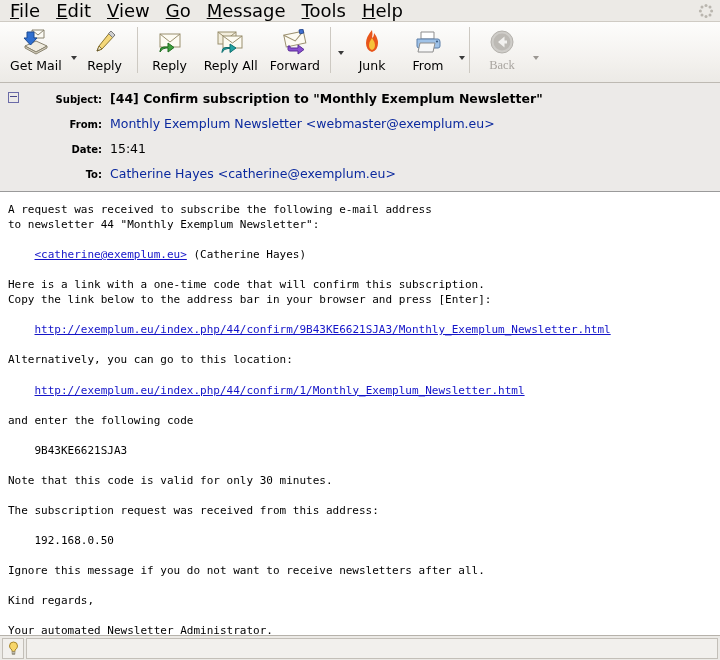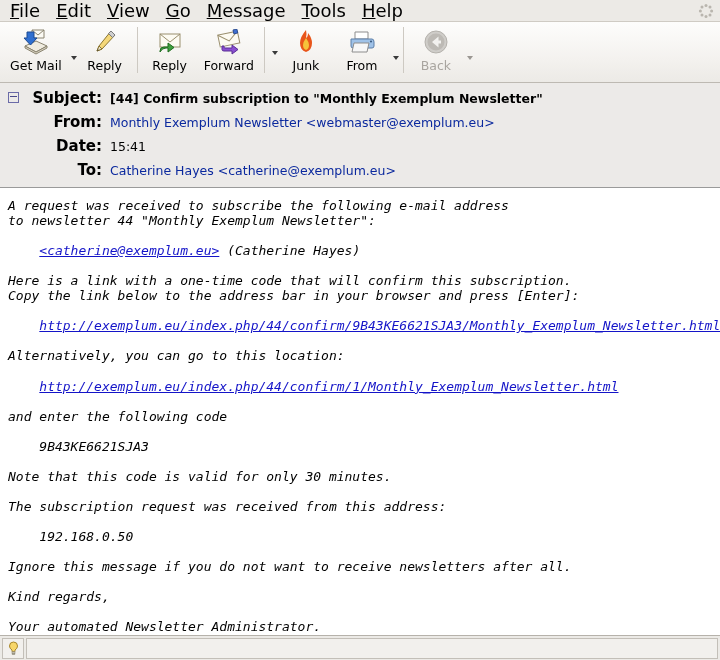--- a/index.html
+++ b/index.html
@@ -80,21 +80,21 @@
     align-items: center;
     justify-content: center;
   }
   .tb-label {
     font-size: 12.5px;
     line-height: 15px;
     margin-top: 1px;
     white-space: nowrap;
     color: #000;
   }
-  .tb-btn.disabled .tb-label { color: #a9a5a0; }
+  .tb-btn.disabled .tb-label { color: #a9a5a0; font-family: Liberation Serif, serif; }
   .tb-sep {
     width: 1px;
     height: 46px;
     background: #cdc9c2;
     margin: 2px 4px 0 4px;
     align-self: flex-start;
   }
   .tb-caret {
     width: 0; height: 0;
     border-left: 3.5px solid transparent;
@@ -145,21 +145,21 @@
     content: "";
     position: absolute;
     left: 1px; right: 1px; top: 3px;
     height: 1px;
     background: #4a4a8c;
   }
   .hlabel {
     width: 76px;
     text-align: right;
     font-weight: bold;
-    font-size: 15px;
+    font-size: 10px;
     color: #000;
     padding-right: 8px;
     white-space: nowrap;
   }
   .hvalue {
     font-size: 12.5px;
     color: #000;
     white-space: nowrap;
   }
   .hvalue.bold { font-weight: bold; }
@@ -172,25 +172,24 @@
   .bodypane {
     flex: 1 1 auto;
     background: #ffffff;
     overflow: hidden;
     padding: 10px 0 0 0;
   }
   pre.msg {
     margin: 0;
     padding: 0 8px;
     font-family: "DejaVu Sans Mono", "Liberation Mono", monospace;
-    font-size: 13px;
+    font-size: 11px;
     line-height: 15.05px;
     color: #000000;
     white-space: pre;
-    font-style: italic;
   }
   pre.msg a {
     color: #1414c8;
     text-decoration: underline;
     cursor: pointer;
   }
 
   
   .statusbar {
     height: 24px;
@@ -293,20 +292,32 @@
       <div class="tb-icon">
         <svg width="30" height="26" viewBox="0 0 30 26">
           <rect x="5" y="5" width="20" height="13" fill="#fdfbf2" stroke="#9a8f6e" stroke-width="1"></rect>
           <path d="M5 5 L15 13 L25 5" fill="none" stroke="#9a8f6e" stroke-width="1"></path>
           <path d="M13 14 L13 18 L9 18 Q5 18 5 22 L5 23 Q7 19 11 19 L13 19 L13 23 L19 18.5 Z" fill="#3fa03f" stroke="#1f6d1f" stroke-width="1"></path>
         </svg>
       </div>
       <div class="tb-label">Reply</div>
     </div>
 
+    <div class="tb-btn">
+      <div class="tb-icon">
+        <svg width="32" height="26" viewBox="0 0 32 26">
+          <rect x="3" y="3" width="18" height="12" fill="#f3eedd" stroke="#9a8f6e" stroke-width="1"></rect>
+          <path d="M3 3 L12 10 L21 3" fill="none" stroke="#9a8f6e" stroke-width="1"></path>
+          <rect x="8" y="7" width="19" height="12" fill="#fdfbf2" stroke="#9a8f6e" stroke-width="1"></rect>
+          <path d="M8 7 L17.5 14 L27 7" fill="none" stroke="#9a8f6e" stroke-width="1"></path>
+          <path d="M15 15 L15 18.5 L11 18.5 Q7 18.5 7 22.5 L7 23.5 Q9 19.5 13 19.5 L15 19.5 L15 23.5 L21 19 Z" fill="#23a3a3" stroke="#117070" stroke-width="1"></path>
+        </svg>
+      </div>
+      <div class="tb-label">Reply All</div>
+    </div>
 
     <div class="tb-btn">
       <div class="tb-icon">
         <svg width="30" height="26" viewBox="0 0 30 26">
           <g transform="rotate(-12 15 11)">
             <rect x="5" y="4" width="20" height="12" fill="#fdfbf2" stroke="#9a8f6e" stroke-width="1"></rect>
             <path d="M5 4 L15 12 L25 4" fill="none" stroke="#9a8f6e" stroke-width="1"></path>
             <rect x="21" y="2" width="4" height="4" fill="#3f6fd0" stroke="#24458a" stroke-width="0.8"></rect>
           </g>
           <path d="M8 17 L8 20.5 Q8 22 10 22 L18 22 L18 25 L24 20.5 L18 16 L18 19 L11 19 Q10 19 10 18 L10 17 Z" fill="#8a4fd0" stroke="#5a2e96" stroke-width="1"></path>

